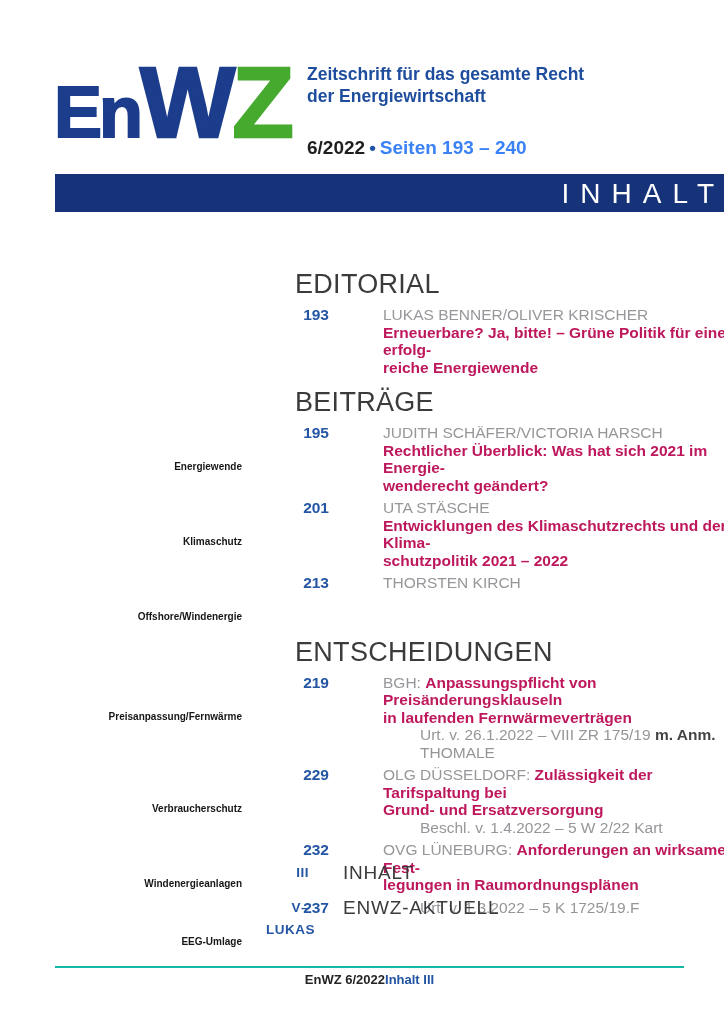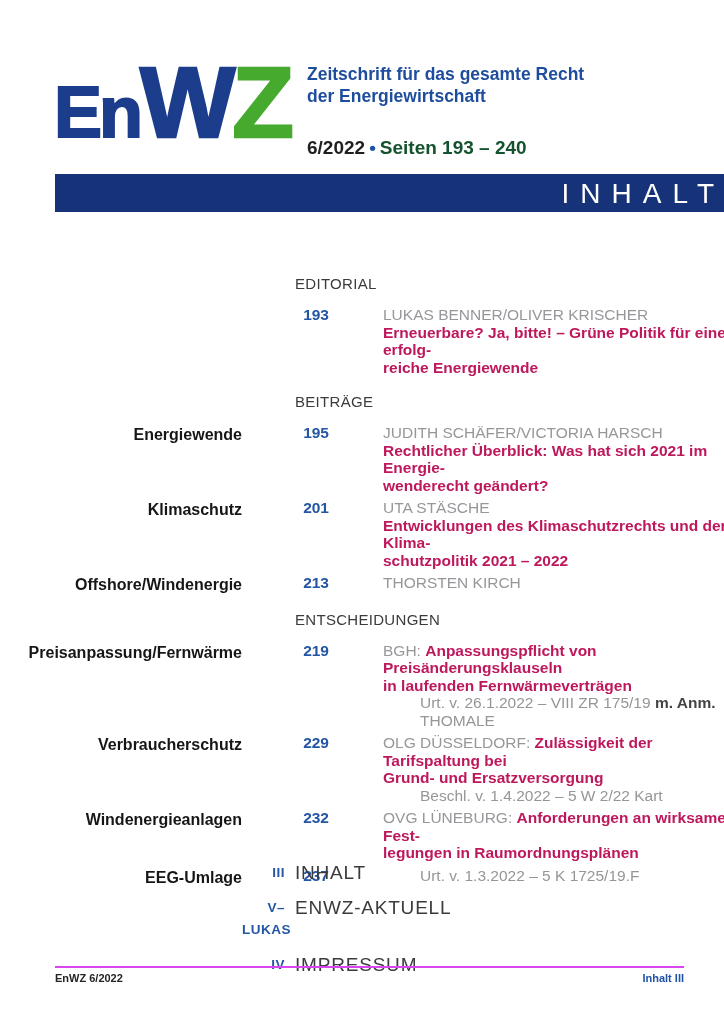--- a/index.html
+++ b/index.html
@@ -15,66 +15,66 @@
   .logo .lg-sm{font-size:72px;color:#1c3c8c;-webkit-text-stroke:2px #1c3c8c;}
   .logo .lg-big{font-size:101px;color:#1c3c8c;-webkit-text-stroke:2.5px #1c3c8c;}
   .logo .lg-green{font-size:101px;color:#46aa2f;-webkit-text-stroke:2.5px #46aa2f;}
   .subtitle{
     position:absolute;left:307px;top:64px;font-size:17.5px;font-weight:bold;
     color:#1e4d9d;line-height:1.25;white-space:pre-line;
   }
   .issueline{position:absolute;left:307px;top:137px;font-size:19px;font-weight:bold;}
   .issueline .iss{color:#1f1f21;}
   .issueline .bullet{color:#2053a3;padding:0 4px;}
-  .issueline .pages{color:#14532d;}
+  .issueline .pages{color:#3b82f6;}
   .banner{
     position:absolute;left:55px;right:7px;top:174px;height:38px;background:#163379;
     color:#ffffff;text-align:right;font-size:28px;letter-spacing:11px;
     line-height:39px;padding-right:8px;box-sizing:border-box;font-weight:normal;
   }
   
   .content{position:absolute;left:0;top:272px;width:668px;}
   .sec-heading{
-    margin-left:295px;font-size:15px;line-height:24px;color:#3b3b3d;
+    margin-left:295px;font-size:27px;line-height:24px;color:#3b3b3d;
     letter-spacing:0.3px;margin-bottom:10px;
   }
   .sec + .sec{margin-top:14px;}
   .row{display:grid;grid-template-columns:242px 43px 373px;}
   .entry{margin-bottom:5px;gap:44px;}
   .col-label{
-    text-align:right;font-size:16px;font-weight:bold;color:#161618;
-    padding-top:2px;line-height:17.5px;
+    text-align:right;font-size:10px;font-weight:bold;color:#161618;
+    padding-top:2px;line-height:17.5px;margin-top:32px;
   }
   .col-page{
     text-align:right;font-size:15.5px;font-weight:bold;color:#2456a4;
     line-height:17.5px;
   }
   .col-text{padding-left:10px;font-size:15.5px;line-height:17.5px;}
   .authors{color:#97979b;white-space:pre-line;}
   .title{color:#be185d;font-weight:bold;white-space:pre-line;}
   .court{color:#97979b;}
   .ref{color:#96969a;margin-left:37px;}
   .anm-label{color:#454548;font-weight:bold;}
   .anm-author{color:#96969a;}
   
   .backmatter{position:absolute;left:0;top:862px;width:668px;}
-  .bm-row{display:grid;grid-template-columns:242px 43px 373px;margin-bottom:13px;}
+  .bm-row{display:grid;grid-template-columns:242px 43px 373px;margin-bottom:13px;gap:24px;}
   .bm-pages{
     text-align:right;font-size:13.5px;font-weight:bold;color:#2456a4;
     line-height:22px;letter-spacing:0.5px;
   }
   .bm-label{
     padding-left:10px;font-size:19px;color:#3b3b3d;line-height:22px;
     letter-spacing:0.8px;
   }
   
   .footer{
-    position:absolute;left:55px;right:56px;top:966px;border-top:2px solid #d946ef;
-    padding-top:4px;display:flex;justify-content:space-between;
-    font-size:11px;font-weight:bold;
+    position:absolute;left:55px;right:56px;top:966px;border-top:2px solid #14b8a6;
+    padding-top:4px;display:flex;justify-content:center;
+    font-size:13px;font-weight:bold;
   }
   .footer-left{color:#242426;}
   .footer-right{color:#2053a3;}
 </style>
 </head>
 <body>
 
 <div class="page">
 
   <div class="logo">
@@ -185,25 +185,20 @@
     <div class="bm-row">
       <div></div>
       <div class="bm-pages">III</div>
       <div class="bm-label">INHALT</div>
     </div>
     <div class="bm-row">
       <div></div>
       <div class="bm-pages">V–LUKAS</div>
       <div class="bm-label">ENWZ-AKTUELL</div>
     </div>
-    <div class="bm-row">
-      <div></div>
-      <div class="bm-pages">IV</div>
-      <div class="bm-label">IMPRESSUM</div>
-    </div>
   </div>
 
   <div class="footer">
     <span class="footer-left">EnWZ 6/2022</span>
     <span class="footer-right">Inhalt III</span>
   </div>
 
 </div>
 
 </body></html>

